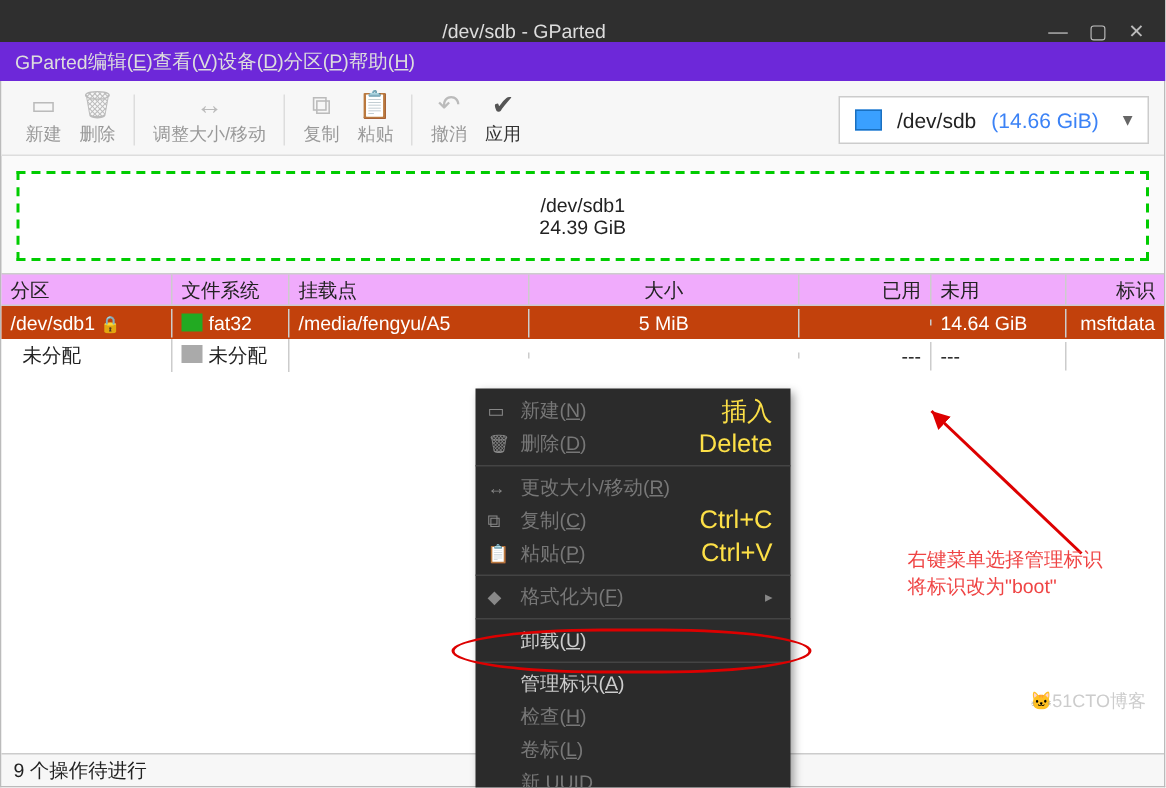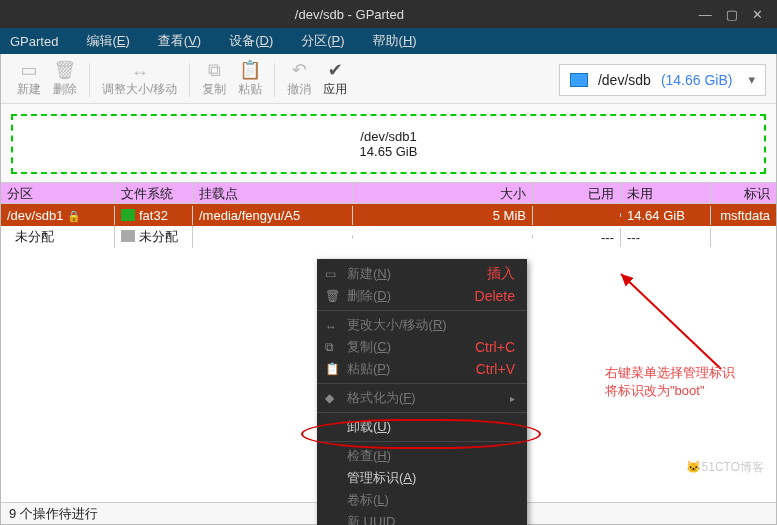--- a/index.html
+++ b/index.html
@@ -1,20 +1,20 @@
 <!DOCTYPE html>
 <html><head>
 <meta charset="utf-8">
 <style>
   * { box-sizing: border-box; margin: 0; padding: 0; font-family: "Microsoft YaHei", "SimSun", sans-serif; }
   body { width: 777px; height: 525px; background: #f0f0f0; font-size: 13px; color: #222; }
-  .titlebar { background: #2f2f2f; color: #ddd; height: 28px; display: flex; align-items: center; }
+  .titlebar { background: #2f2f2f; color: #ddd; height: 28px; display: flex; align-items: flex-end; }
   .titlebar .title { flex: 1; text-align: center; font-size: 13px; }
   .winbtns { display: flex; gap: 14px; padding-right: 14px; color: #bbb; }
-  .menubar { background: #0c4a6e; color: #ddd; height: 26px; display: flex; align-items: center; padding: 0 10px; gap: 28px; font-size: 13px; }
+  .menubar { background: #6d28d9; color: #ddd; height: 26px; display: flex; align-items: center; padding: 0 10px; gap: 0; font-size: 13px; }
   .menubar span u { text-decoration: underline; }
   .app-body { background: #fafafa; height: calc(525px - 28px - 26px); display: flex; flex-direction: column; border: 1px solid #bbb; border-top: none; position: relative; }
   .toolbar { height: 50px; background: #f7f7f7; display: flex; align-items: center; padding: 4px 10px 2px 10px; border-bottom: 1px solid #ddd; }
   .tool { display: flex; flex-direction: column; align-items: center; gap: 2px; color: #999; font-size: 12px; padding: 2px 6px; min-width: 34px; }
   .tool.enabled { color: #333; }
   .tool .glyph { font-size: 18px; line-height: 18px; color: #bbb; }
   .tool.enabled .glyph { color: #555; }
   .toolsep { width: 1px; height: 34px; background: #ddd; margin: 0 6px; }
   .device-sel { margin-left: auto; display: flex; align-items: center; gap: 10px; border: 1px solid #ccc; background: #fff; padding: 4px 10px; height: 32px; justify-content: space-between; }
   .device-sel .disk-icon { width: 18px; height: 14px; background: #3aa0ff; border: 1px solid #1a70c0; display: inline-block; }
@@ -22,37 +22,37 @@
   .device-sel .size { font-size: 14px; color: #3b82f6; }
   .device-sel .dd { color: #666; padding-left: 6px; }
   .diskmap { margin: 10px 10px 8px 10px; height: 60px; border: 2px dashed #0c0; background: #fff; display: flex; flex-direction: column; align-items: center; justify-content: center; }
   .diskmap .p1 { font-size: 13px; }
   .diskmap .p2 { font-size: 13px; }
   .grid-head { display: flex; background: #f0abfc; border-top: 1px solid #ccc; border-bottom: 1px solid #ccc; height: 22px; font-size: 13px; }
   .col { border-right: 1px solid #ccc; padding: 2px 6px; overflow: hidden; white-space: nowrap; }
   .col.part { width: 114px; }
   .col.fs   { width: 78px; }
   .col.mnt  { width: 160px; }
-  .col.siz  { width: 180px; text-align: right; }
+  .col.siz  { width: 180px; text-align: center; }
   .col.used { width: 88px; text-align: right; }
   .col.free { width: 90px; text-align: left; }
   .col.flag { flex: 1; text-align: right; border-right: none; }
   .grid-row { display: flex; height: 22px; font-size: 13px; align-items: center; }
   .grid-row.sel { background: #c2410c; color: #fff; }
   .swatch { display:inline-block; width:14px; height:12px; margin-right:4px; vertical-align:-1px; }
   .sw-fat32 { background:#22aa22; }
   .sw-unalloc { background:#aaa; }
   .lock { font-size:11px; }
   .rows-area { flex:1; background:#fff; position:relative; }
   .status { height:22px; border-top:1px solid #ccc; background:#f7f7f7; padding:2px 8px; font-size:13px; }
   
   .ctx { position:absolute; left:316px; top:205px; width:210px; background:#2b2b2b; color:#ccc; box-shadow:2px 2px 6px rgba(0,0,0,.4); z-index:10; padding:4px 0; }
   .ctx-item { display:flex; align-items:center; height:22px; padding:0 12px 0 30px; font-size:13px; position:relative; color:#ccc; }
   .ctx-item.dim { color:#777; }
-  .ctx-item .sc { position:absolute; right:12px; color:#ef4444; font-size:14px; }
+  .ctx-item .sc { position:absolute; right:12px; color:#fde047; font-size:17px; }
   .ctx-item .tri { position:absolute; right:12px; color:#888; font-size:10px; }
   .ctx-item .pre { position:absolute; left:8px; color:#888; font-size:12px; }
   .ctx-sep { height:1px; background:#444; margin:3px 0; }
   .ctx-item u { text-decoration: underline; }
   
   .ellipse { position:absolute; left:300px; top:365px; width:240px; height:30px; border:2px solid #d00; border-radius:50%/60%; z-index:20; pointer-events:none; }
   .annot  { position:absolute; left:604px; top:310px; width:165px; color:#ef4444; font-size:13px; line-height:18px; z-index:5; }
   .arrow { position:absolute; left:610px; top:215px; z-index:5; pointer-events:none; }
   .watermark { position:absolute; right:12px; bottom:26px; color:#ccc; font-size:12px; }
 </style>
@@ -115,21 +115,21 @@
     <div class="device-sel">
       <span class="disk-icon"></span>
       <span class="dev">/dev/sdb</span>
       <span class="size">(14.66 GiB)</span>
       <span class="dd">▾</span>
     </div>
   </div>
 
   <div class="diskmap">
     <div class="p1">/dev/sdb1</div>
-    <div class="p2">14.65 GiB</div>
+    <div class="p2">24.39 GiB</div>
   </div>
 
   <div class="grid-head">
     <div class="col part">分区</div>
     <div class="col fs">文件系统</div>
     <div class="col mnt">挂载点</div>
     <div class="col siz">大小</div>
     <div class="col used">已用</div>
     <div class="col free">未用</div>
     <div class="col flag">标识</div>
@@ -189,25 +189,25 @@
     <div class="ctx-item dim">
         <span class="pre">◆</span>
         <span>格式化为(<u>F</u>)</span>
         <span class="tri">▸</span>
       </div>
     <div class="ctx-sep"></div>
     <div class="ctx-item">
         <span>卸载(<u>U</u>)</span>
       </div>
     <div class="ctx-sep"></div>
-    <div class="ctx-item dim">
-        <span>检查(<u>H</u>)</span>
-      </div>
     <div class="ctx-item">
         <span>管理标识(<u>A</u>)</span>
+      </div>
+    <div class="ctx-item dim">
+        <span>检查(<u>H</u>)</span>
       </div>
     <div class="ctx-item dim">
         <span>卷标(<u>L</u>)</span>
       </div>
     <div class="ctx-item dim">
         <span>新 UU<u>I</u>D</span>
       </div>
 
   </div>
 

